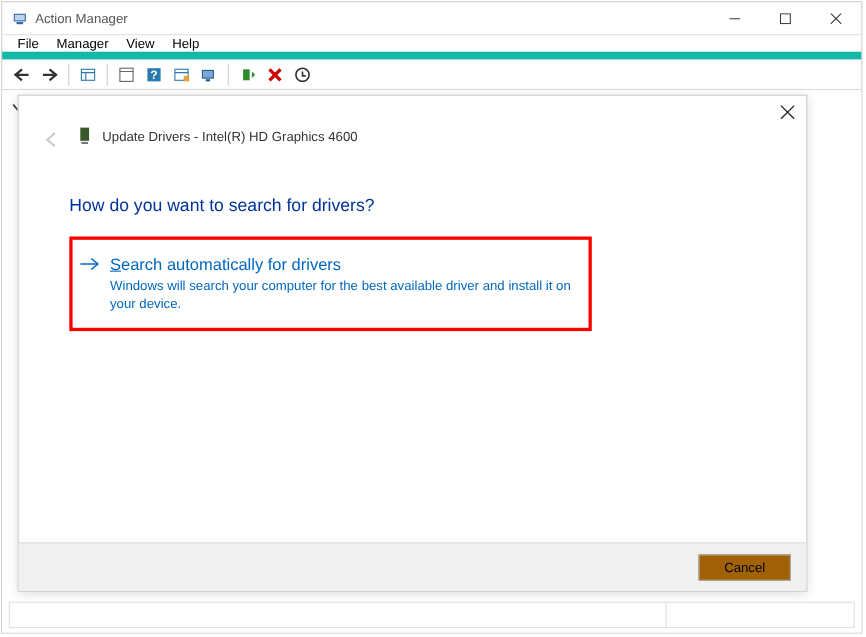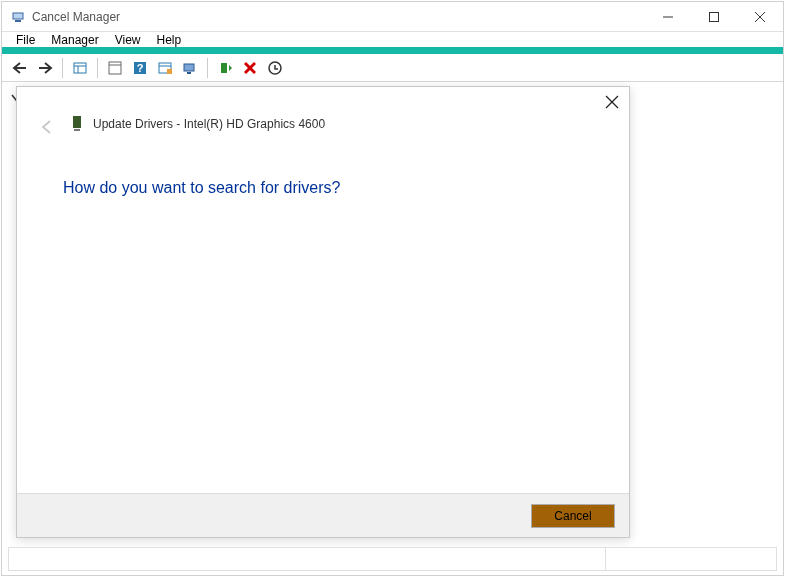--- a/index.html
+++ b/index.html
@@ -20,21 +20,21 @@
   .toolbar .tbtn { width: 24px; height: 22px; display:flex; align-items:center; justify-content:center; border:1px solid transparent; }
   .toolbar .sep { width:1px; height:20px; background:#ccc; margin: 0 4px; }
 
   .content-stage { position: relative; width: 100%; height: calc(100% - 80px); background:#fff; }
 
   .chev-down { position:absolute; left: 8px; top: 10px; color:#333; font-size:14px; }
 
   .bottom-panel { position:absolute; left:6px; right:6px; bottom:4px; height:24px; border:1px solid #e0e0e0; background:#fff; }
   .bottom-panel::after { content:""; position:absolute; right:170px; top:-1px; bottom:-1px; width:1px; background:#e0e0e0; }
 
-  .wizard { position:absolute; left:14px; top:4px; width:614px; height:452px; border:1px solid #c8c8c8; background:#fff; box-shadow: 0 2px 10px rgba(0,0,0,0.15); }
+  .wizard { position:absolute; left:14px; top:4px; width:718px; height:452px; border:1px solid #c8c8c8; background:#fff; box-shadow: 0 2px 10px rgba(0,0,0,0.15); }
 
   .wizard-close { position:absolute; right:10px; top:8px; font-size:16px; color:#222; cursor:default; font-weight:500;}
   .wizard-back { position:absolute; left:20px; top:30px; color:#bbb; font-size:18px; }
 
   .wizard-head { position:absolute; left:54px; top:28px; display:flex; align-items:center; gap:8px; }
   .wizard-head .hicon { width:14px; height:18px; }
   .wizard-head .htxt { font-size:12px; color:#333; }
 
   .wizard-q { position:absolute; left:46px; top:92px; font-size:16px; color:#003399; }
 
@@ -57,21 +57,21 @@
 
 <div class="outer-window">
 
   <div class="titlebar">
     <span class="app-icon">
       <svg width="14" height="14" viewBox="0 0 14 14">
         <rect x="2" y="3" width="10" height="6" fill="#bad3f0" stroke="#3a66a0"></rect>
         <rect x="4" y="10" width="6" height="2" fill="#3a66a0"></rect>
       </svg>
     </span>
-    <span class="title">Cancel Manager</span>
+    <span class="title">Action Manager</span>
     <div class="window-controls">
       <div class="ctrl">
         <svg width="10" height="10">
             <line x1="0" y1="5" x2="10" y2="5" stroke="#333"></line>
           </svg>
       </div>
       <div class="ctrl">
         <svg width="10" height="10">
             <rect x="0.5" y="0.5" width="9" height="9" fill="none" stroke="#333"></rect>
           </svg>
@@ -186,20 +186,30 @@
           <svg width="12" height="16">
               <rect x="2" y="1" width="8" height="12" fill="#3a5a2a"></rect>
               <rect x="3" y="14" width="6" height="2" fill="#777"></rect>
             </svg>
         </span>
         <span class="htxt">Update Drivers - Intel(R) HD Graphics 4600</span>
       </div>
 
       <div class="wizard-q">How do you want to search for drivers?</div>
 
+      <div class="option opt1">
+        <span class="arrow">
+          <svg width="20" height="16">
+              <line x1="1" y1="8" x2="16" y2="8" stroke="#0067c0" stroke-width="1.4"></line>
+              <path d="M11 3 L17 8 L11 13" stroke="#0067c0" fill="none" stroke-width="1.4"></path>
+            </svg>
+        </span>
+        <div class="otitle"><span class="ul">S</span><span>earch automatically for drivers</span></div>
+        <div class="odesc">Windows will search your computer for the best available driver and install it on your device.</div>
+      </div>
 
 
       <div class="wizard-footer">
         <button>Cancel</button>
       </div>
     </div>
 
     <div class="bottom-panel"></div>
 
   </div>

